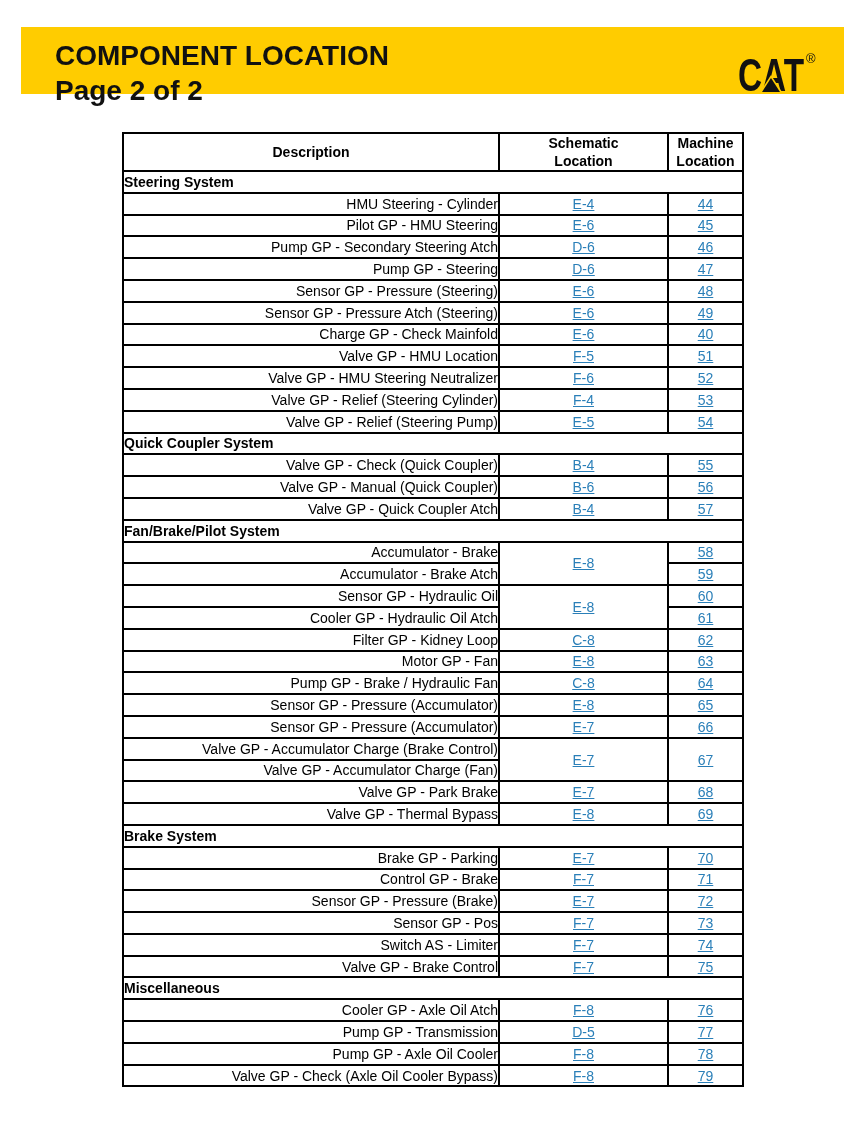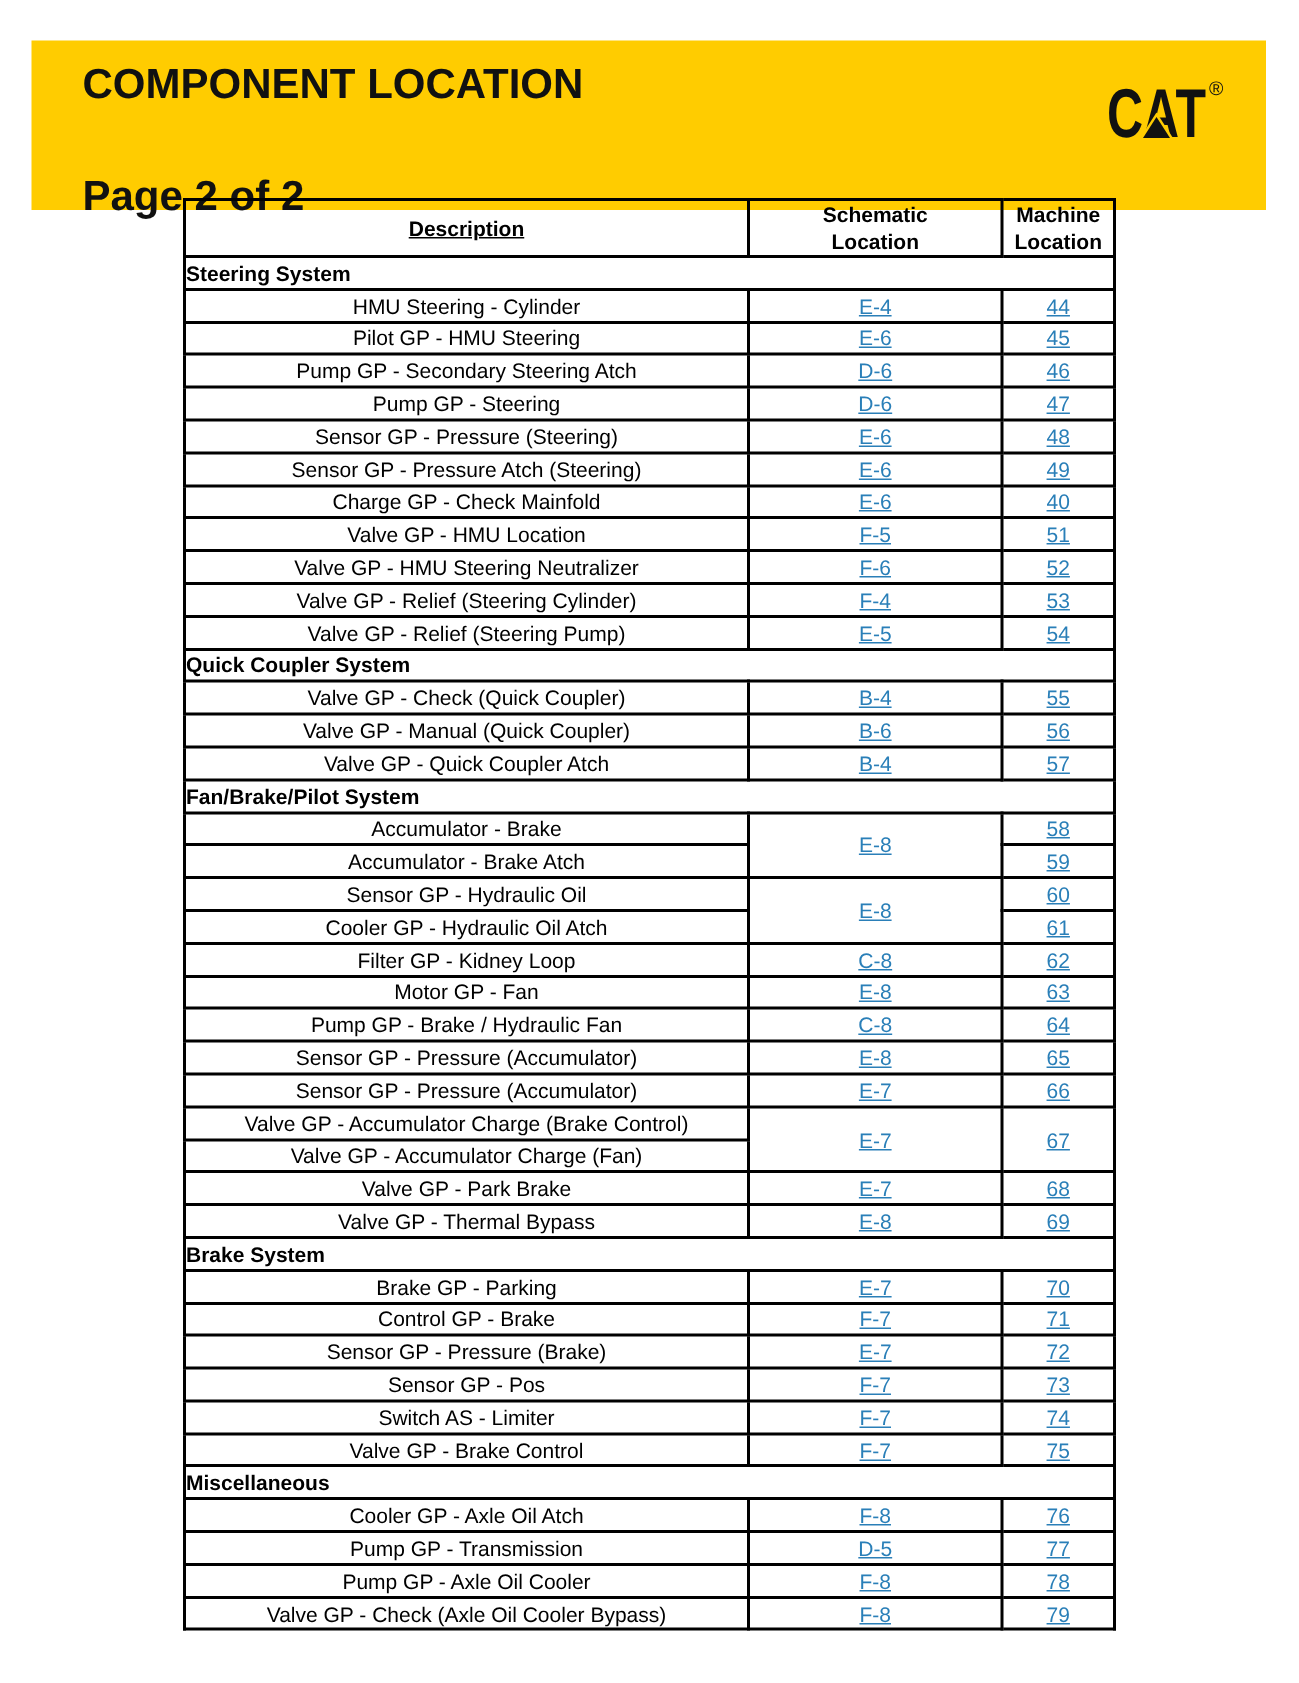--- a/index.html
+++ b/index.html
@@ -1,40 +1,40 @@
 <!DOCTYPE html>
 <html><head>
 <meta charset="utf-8">
 <style>
   html, body { margin: 0; padding: 0; background: #ffffff; }
   body { width: 866px; height: 1122px; position: relative; font-family: "Liberation Sans", sans-serif; color: #000; }
   .banner {
-    position: absolute; left: 21px; top: 27px; width: 823px; height: 113px;
+    position: absolute; left: 21px; top: 27px; width: 823px; height: 67px;
     background: #FFCC00;
   }
   .banner-title {
     position: absolute; left: 34px; top: 12px;
     font-weight: bold; font-size: 28px; line-height: 34px; color: #111;
   }
   .banner-sub {
     position: absolute; left: 34px; top: 47px;
-    font-weight: bold; font-size: 28px; line-height: 34px; color: #111; margin-top: 40px;
+    font-weight: bold; font-size: 28px; line-height: 34px; color: #111;
   }
   .logo { position: absolute; left: 715px; top: 20px; width: 90px; height: 50px; }
   table.loc {
     position: absolute; left: 122px; top: 132px;
     border-collapse: collapse; width: 622px;
     font-size: 14px;
   }
   table.loc td, table.loc th {
     border: 2px solid #000; padding: 0; height: 19.8px; line-height: 18px;
   }
   table.loc th { font-weight: bold; font-size: 14px; text-align: center; }
-  th.h-desc { height: 38px; text-decoration: underline; }
-  td.desc { padding-left: 20px; text-align: center; }
+  th.h-desc { height: 38px; }
+  td.desc { padding-left: 20px; text-align: right; }
   td.c { text-align: center; }
   td.section { text-align: left; font-weight: bold; }
   a.lnk { color: #2A7FB8; text-decoration: underline; }
   col.c1 { width: 376px; }
   col.c2 { width: 169px; }
   col.c3 { width: 75px; }
 </style>
 </head>
 <body>
 

